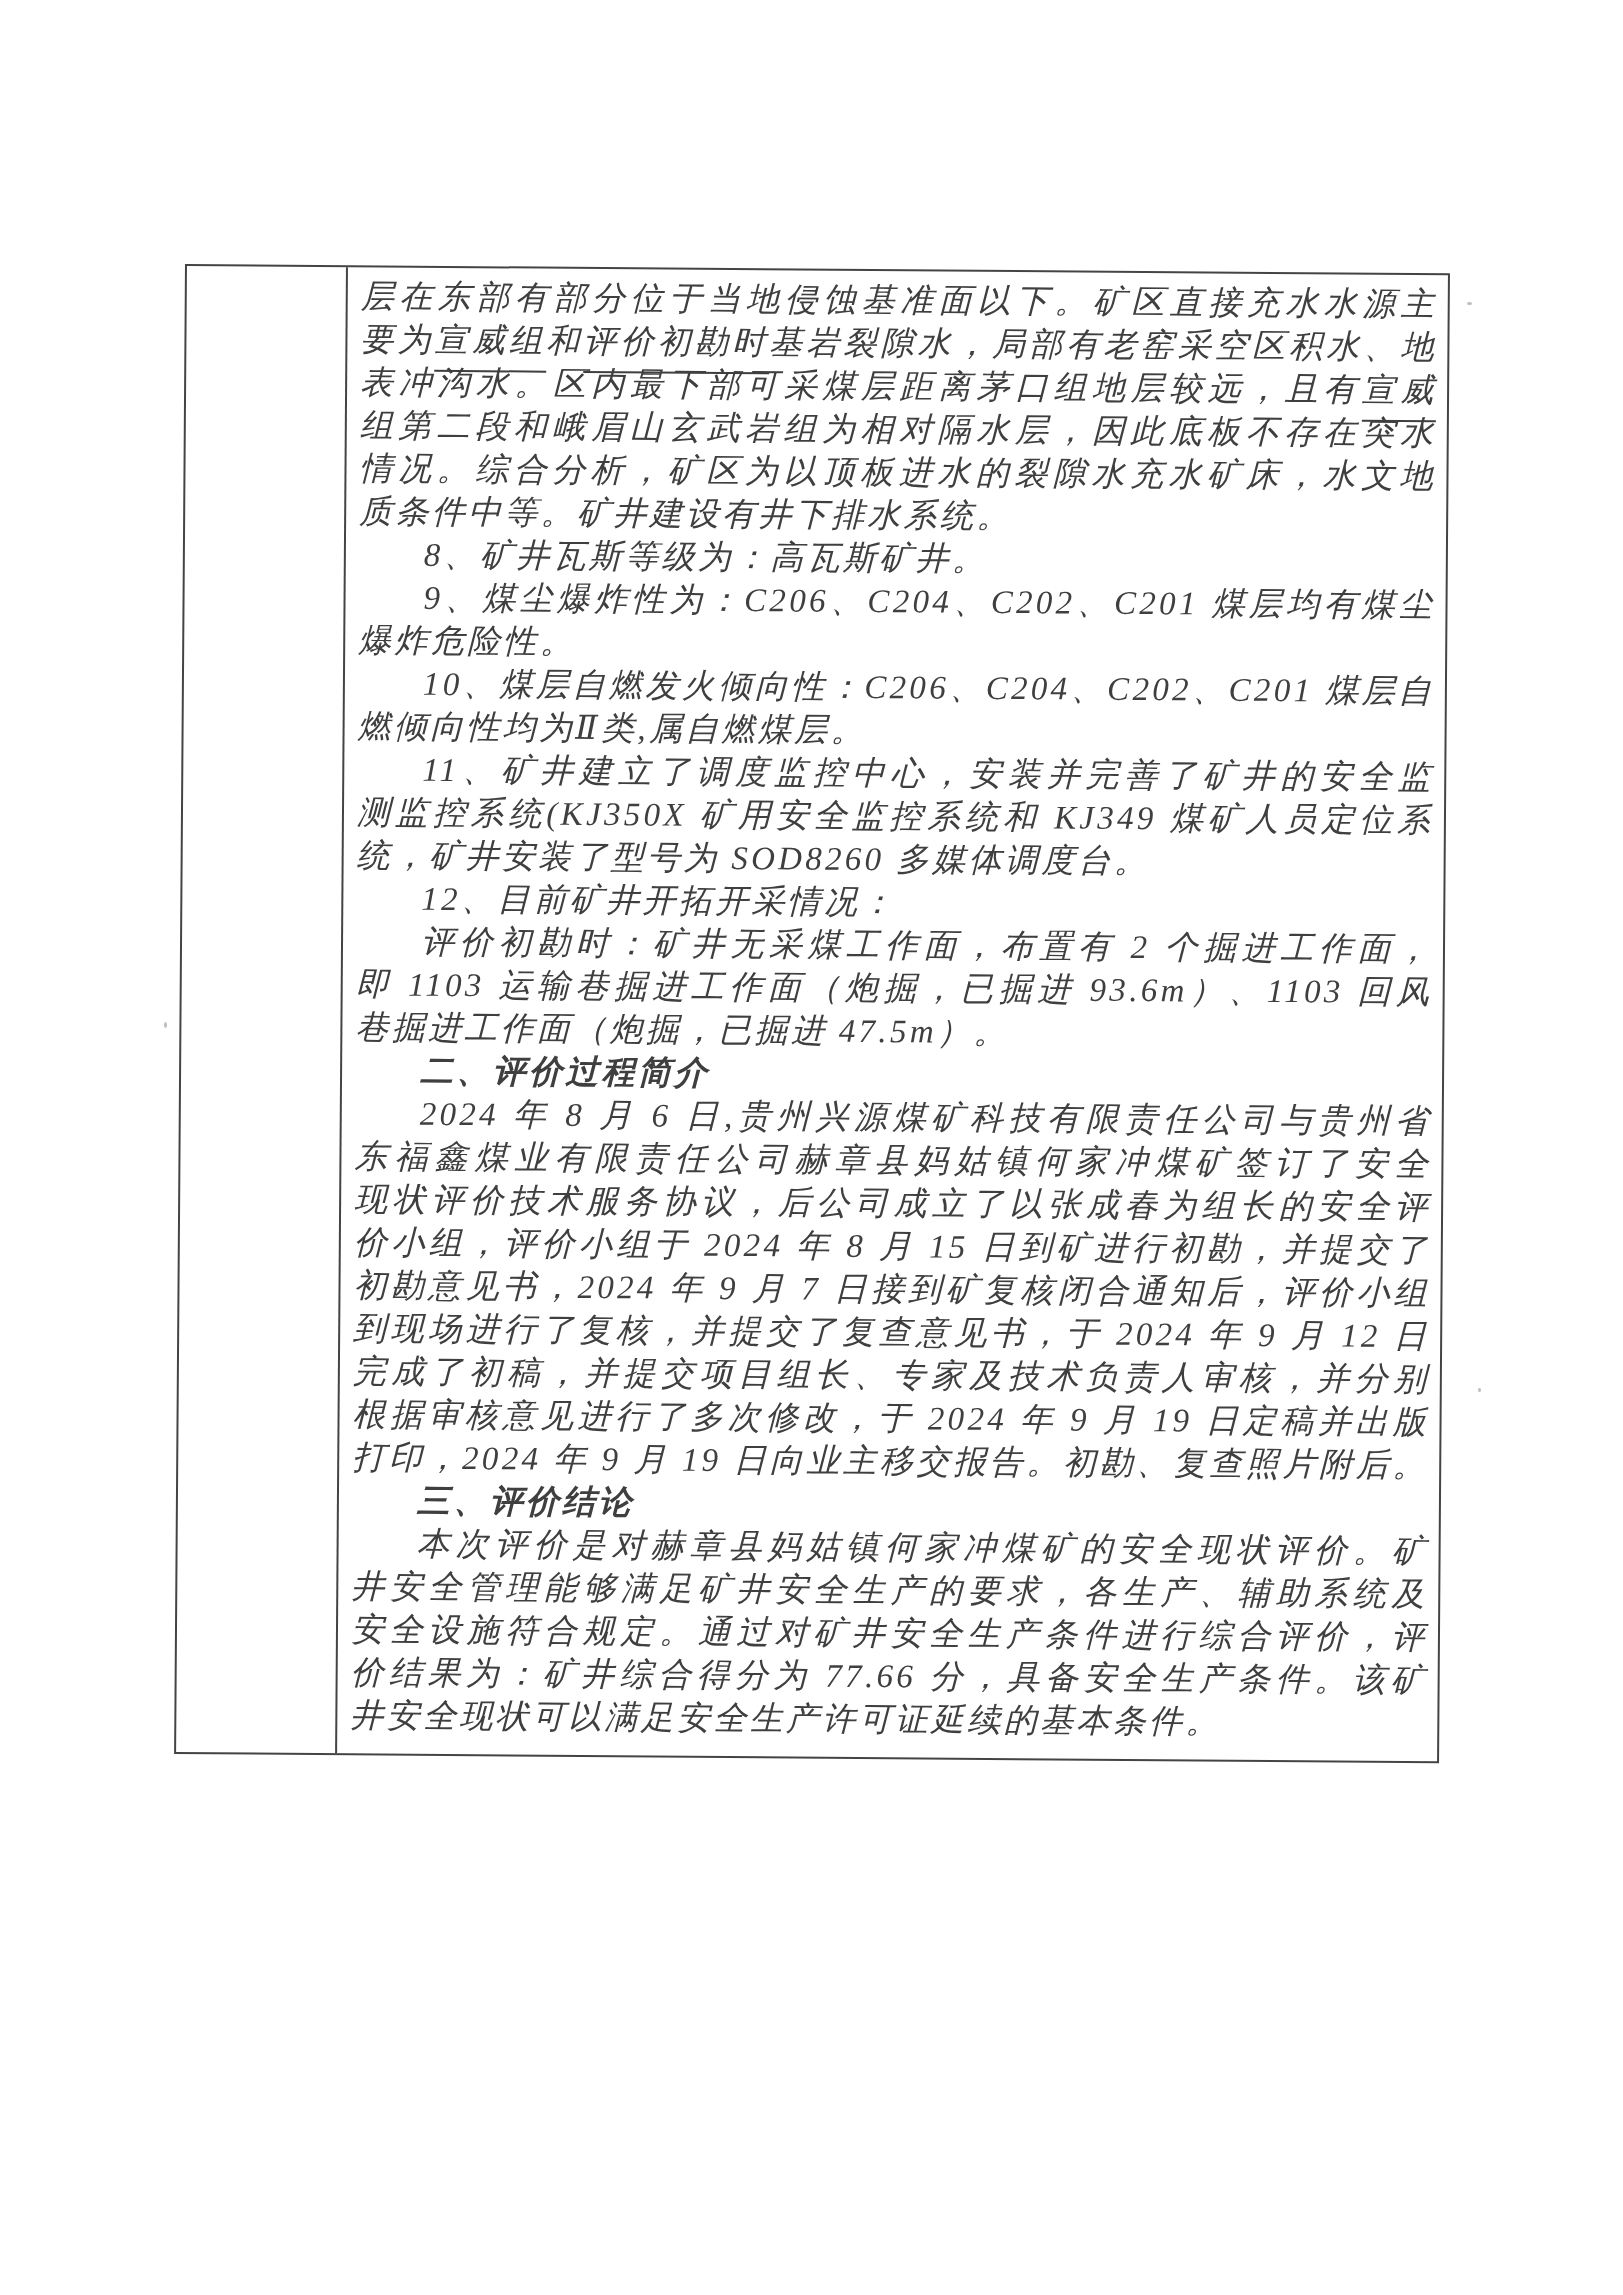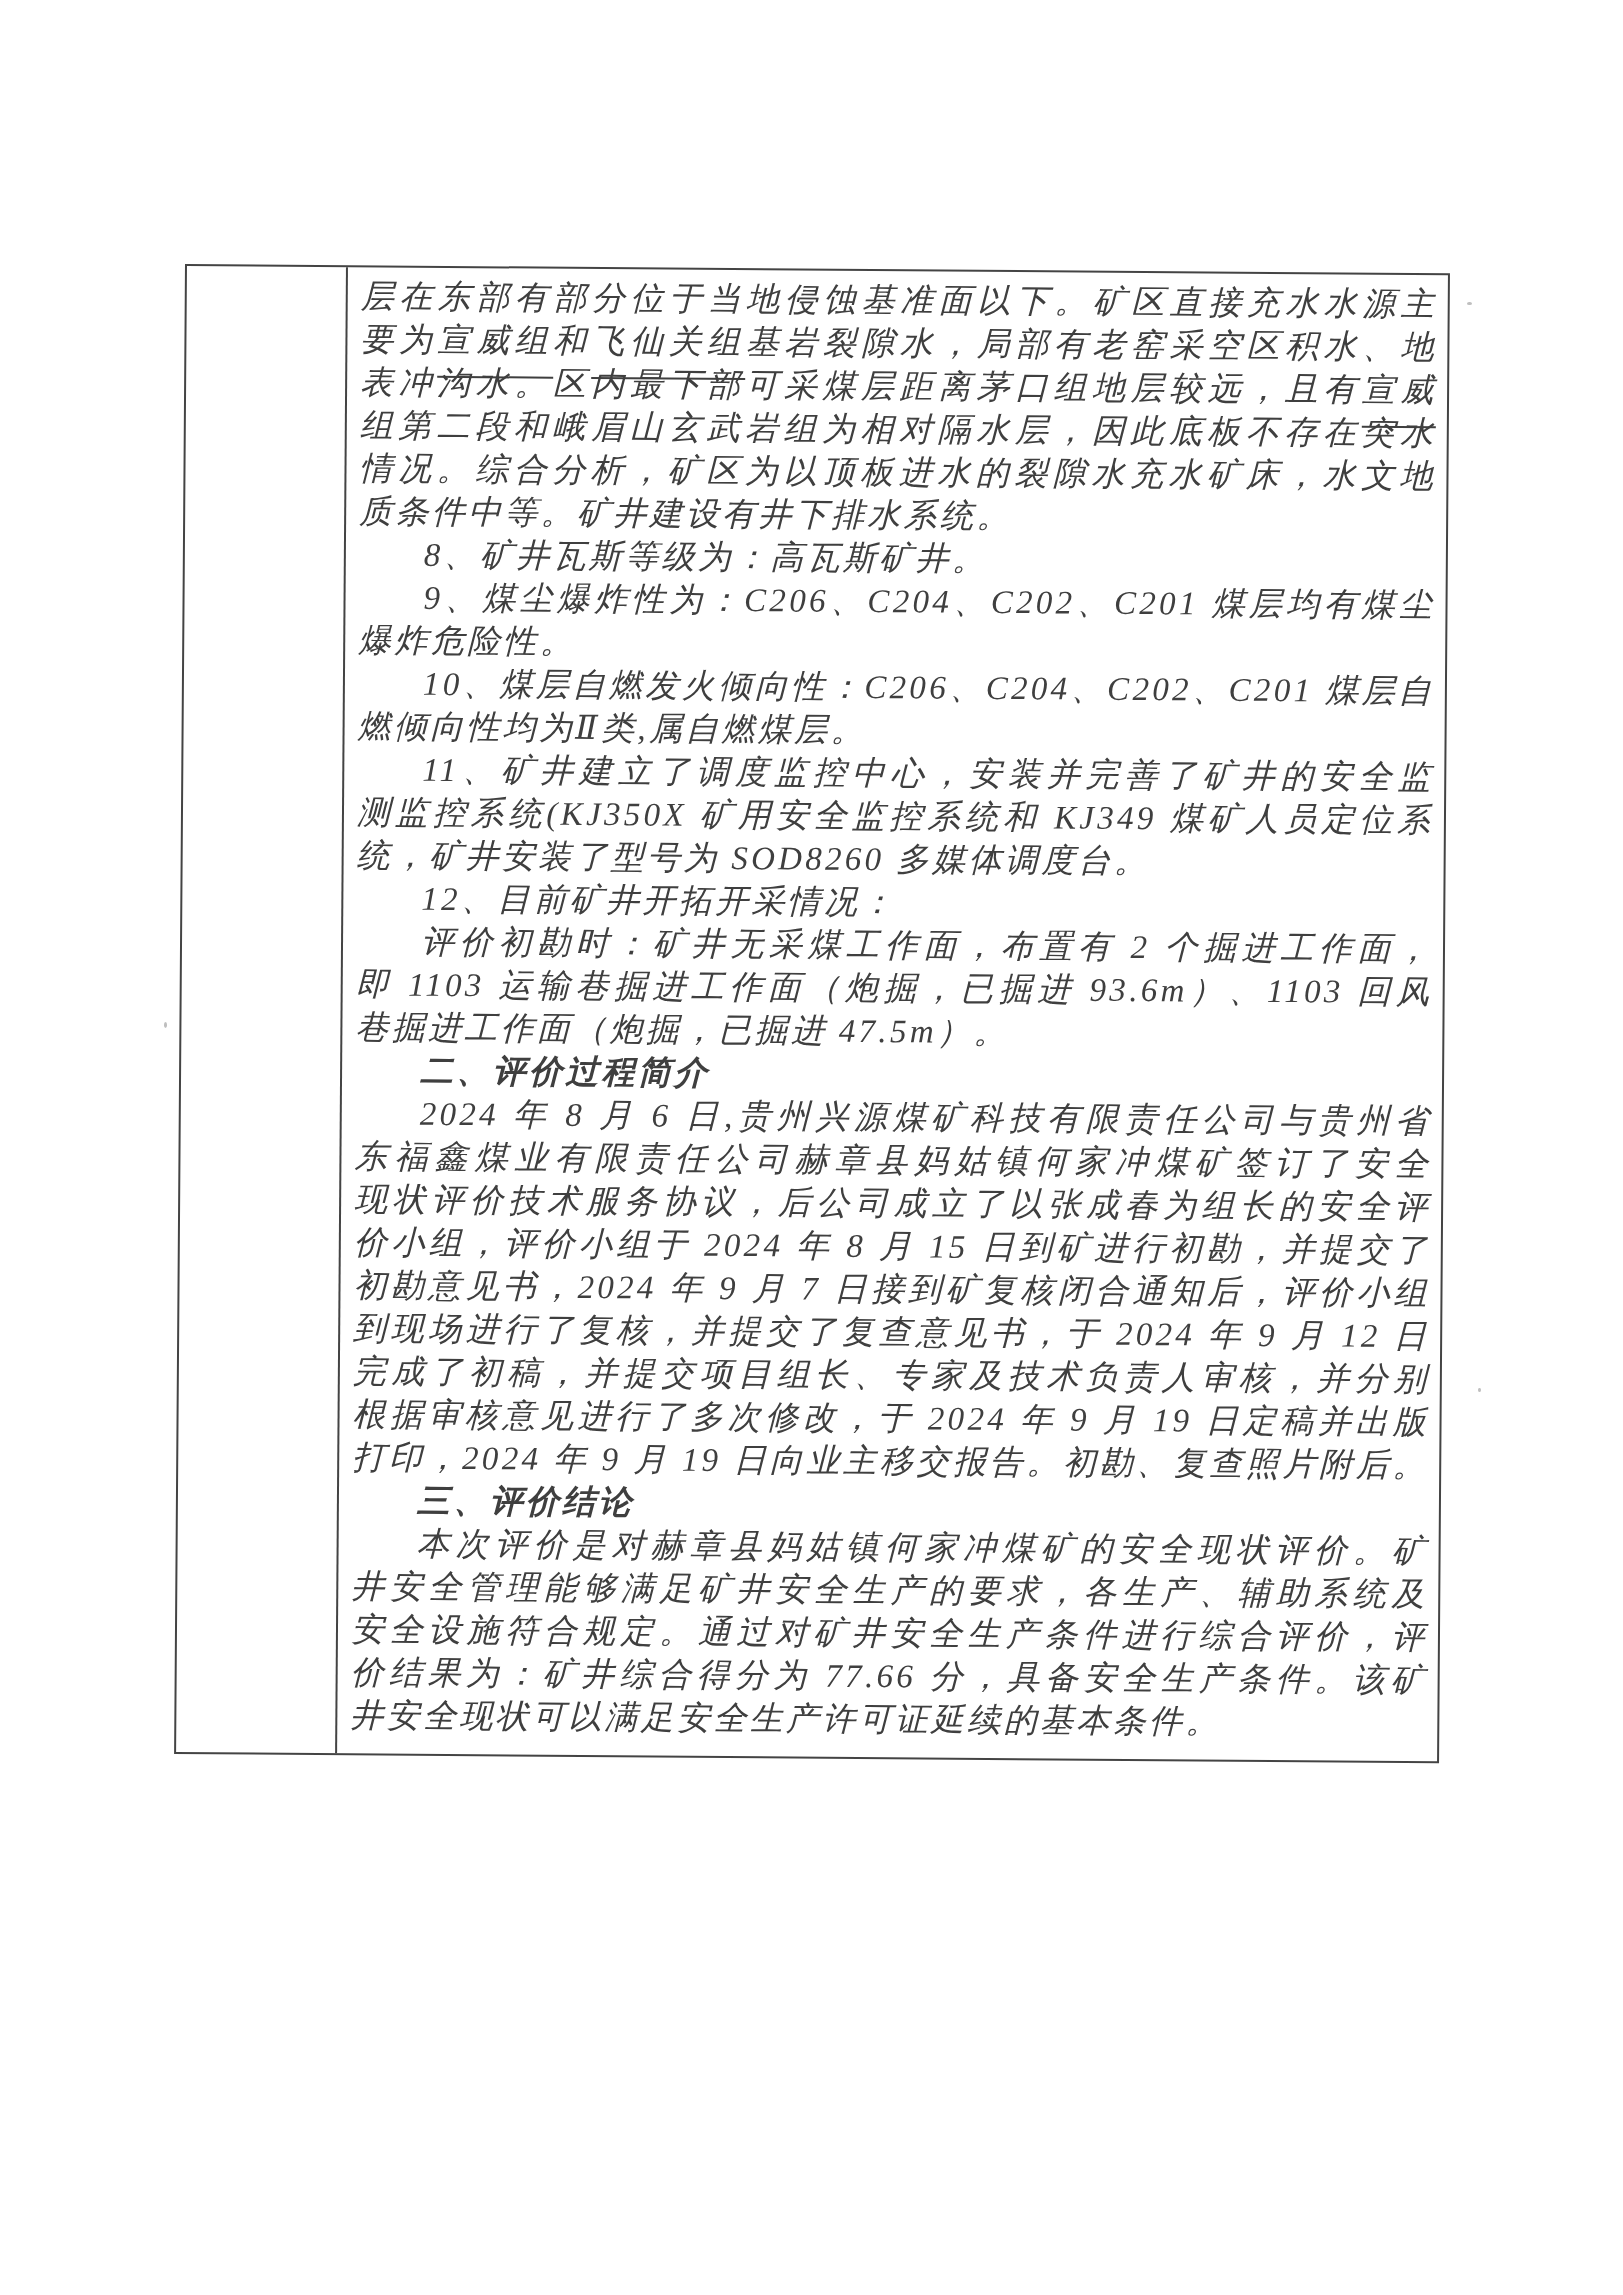--- a/index.html
+++ b/index.html
@@ -54,42 +54,42 @@
     height: 43px;
     color: var(--ink);
     letter-spacing: 3.3px;
     text-align: justify;
     text-align-last: left;
     white-space: nowrap;
   }
   .line.fill { text-align-last: justify; white-space: normal; }
   .line.indent { text-indent: 65px; }
   .line.bold { font-weight: bold; }
-  .pn { border-bottom: 2px solid var(--ink); padding-bottom: 18px; }
+  .pn { border-bottom: 2px solid var(--ink); padding-bottom: 12px; }
   
   .speck {
     position: absolute;
     background: #8a8a8a;
     border-radius: 50%;
     opacity: .55;
   }
   .speck.s1 { left: 1467px; top: 302px; width: 4.6px; height: 3.3px; }
   .speck.s2 { left: 164px;  top: 1022px; width: 3.3px; height: 5.9px; }
   .speck.s3 { left: 1478px; top: 1388px; width: 2.6px; height: 3.9px; }
 </style>
 </head>
 <body>
 
 <div class="page">
   <div class="doc-table">
     <div class="label-cell"></div>
     <div class="content-cell">
       <div>
           <div class="line fill"><span>层在东部有部分位于当地侵蚀基准面以下。矿区直接充水水源主</span></div>
-          <div class="line fill"><span>要为</span><span class="pn">宣威组</span><span>和</span><span class="pn">飞仙关组</span><span>基岩裂隙水，局部有老窑采空区积水、地</span></div>
+          <div class="line fill"><span>要为</span><span class="pn">宣威组</span><span>和</span><span class="pn">评价初勘时</span><span>基岩裂隙水，局部有老窑采空区积水、地</span></div>
           <div class="line fill"><span>表冲沟水。区内最下部可采煤层距离茅口组地层较远，且有</span><span class="pn">宣威</span></div>
           <div class="line fill"><span>组第二段和峨眉山玄武岩组为相对隔水层，因此底板不存在突水</span></div>
           <div class="line fill"><span>情况。综合分析，矿区为以顶板进水的裂隙水充水矿床，水文地</span></div>
           <div class="line"><span>质条件中等。矿井建设有井下排水系统。</span></div>
           <div class="line indent"><span>8、矿井瓦斯等级为：高瓦斯矿井。</span></div>
           <div class="line indent fill"><span>9、煤尘爆炸性为：C206、C204、C202、C201 煤层均有煤尘</span></div>
           <div class="line"><span>爆炸危险性。</span></div>
           <div class="line indent fill"><span>10、煤层自燃发火倾向性：C206、C204、C202、C201 煤层自</span></div>
           <div class="line"><span>燃倾向性均为Ⅱ类,属自燃煤层。</span></div>
           <div class="line indent fill"><span>11、矿井建立了调度监控中心，安装并完善了矿井的安全监</span></div>

